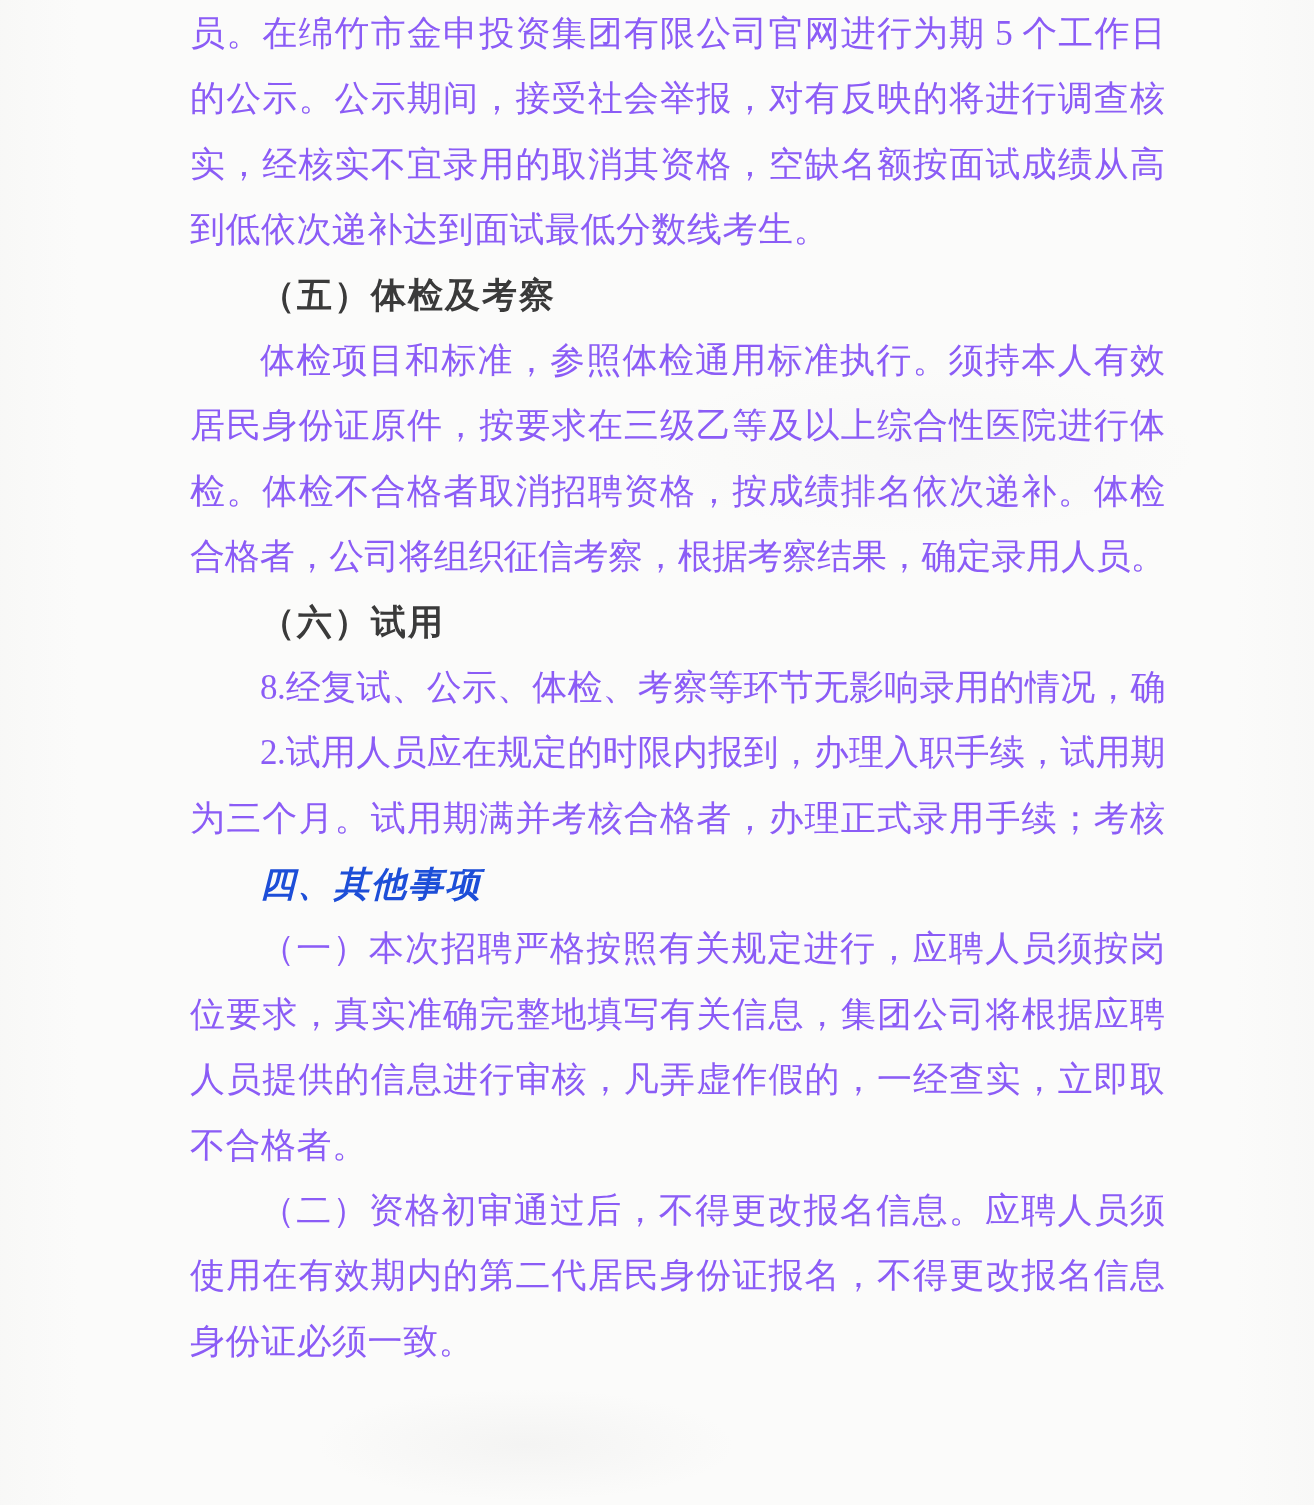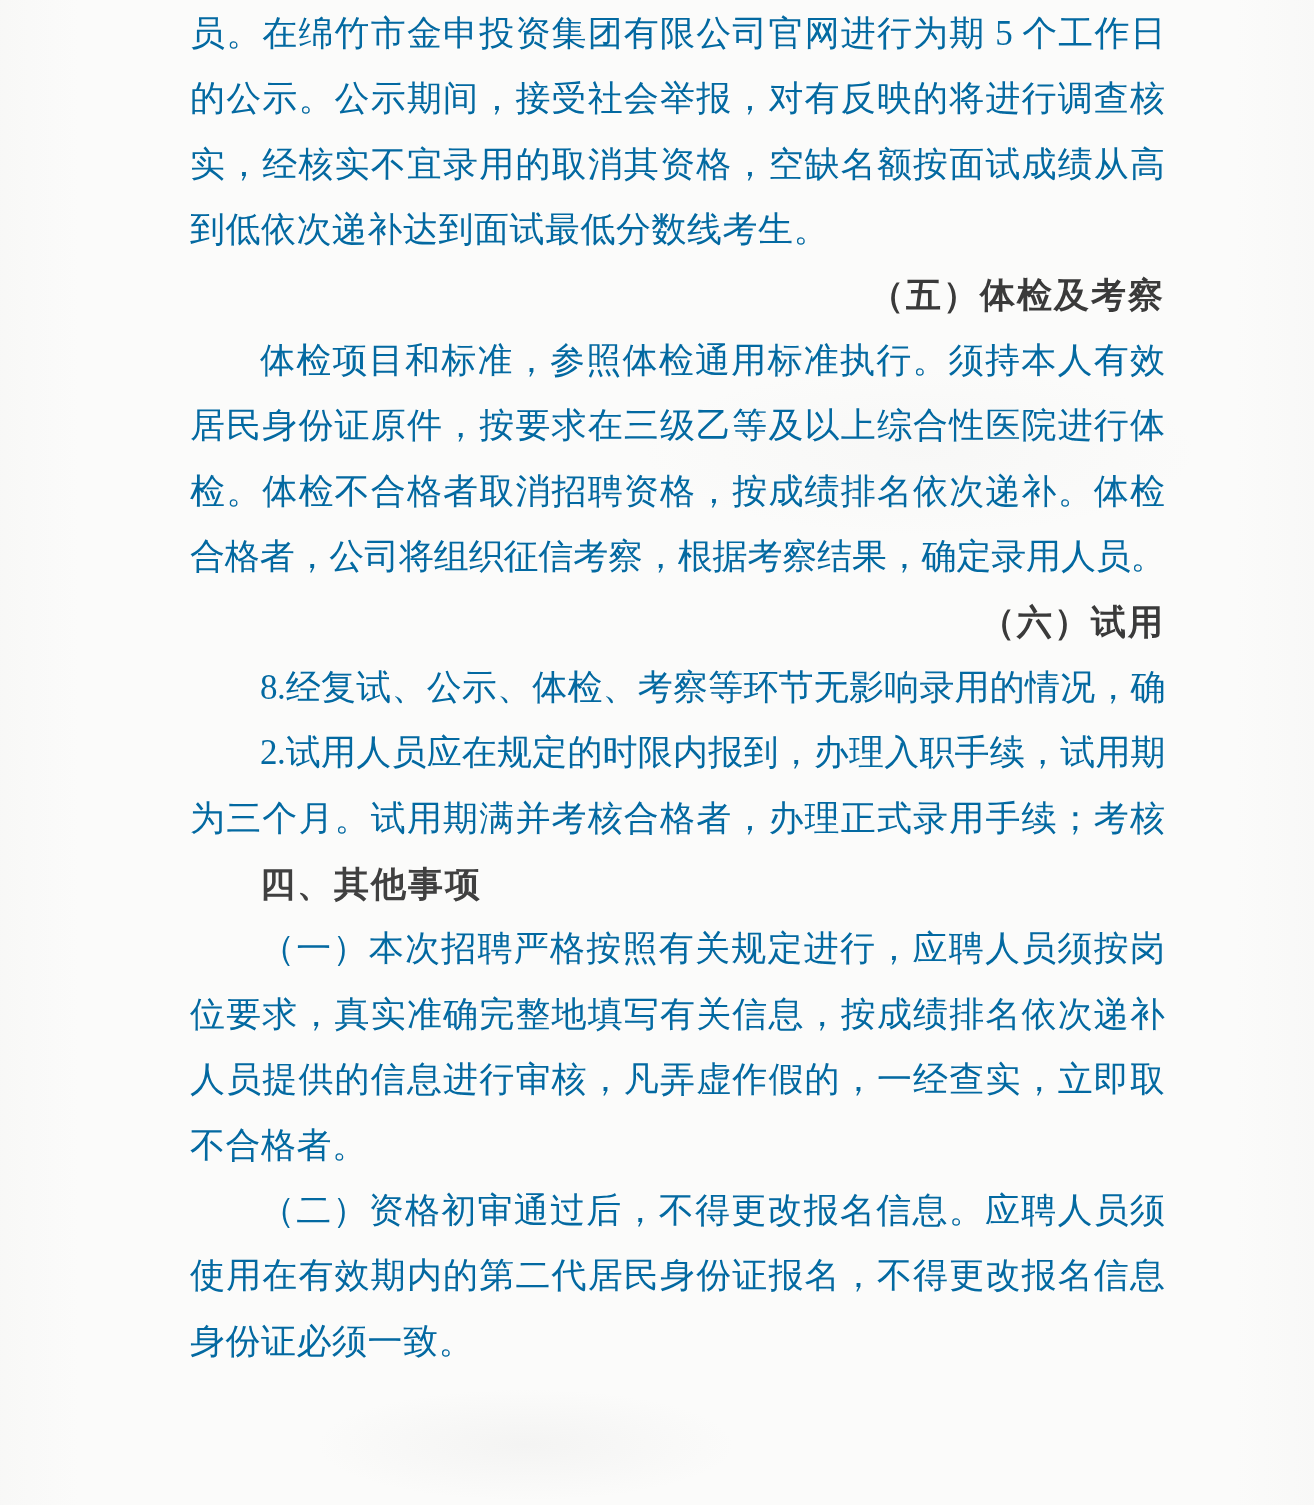--- a/index.html
+++ b/index.html
@@ -29,45 +29,45 @@
   .textblock {
     position: absolute;
     left: 190px;
     top: 1px;
     width: 975px;
   }
   .line {
     height: 65.4px;
     line-height: 65.4px;
     font-size: 35px;
-    color: #0369a1;
+    color: #8b5cf6;
     white-space: pre;
     overflow: visible;
     text-align: left;
     letter-spacing: 0.5px;
   }
   .just {
     white-space: normal;
     text-align: justify;
     text-align-last: justify;
     letter-spacing: 0;
   }
   .ind { text-indent: 2em; }
   .tight { letter-spacing: -0.6px; }
   .h-kai {
     font-weight: 700;
     color: #3a3a3a;
     letter-spacing: 2px;
-    text-align: right;
   }
   .h-hei {
     font-family: "Liberation Sans", sans-serif;
     font-weight: 700;
-    color: #404040;
+    color: #1d4ed8;
     letter-spacing: 2px;
+    font-style: italic;
   }
 </style>
 </head>
 <body>
 
 <div class="page">
   <div class="textblock">
     <div class="line just tight">员。在绵竹市金申投资集团有限公司官网进行为期 5 个工作日</div>
     <div class="line just">的公示。公示期间，接受社会举报，对有反映的将进行调查核</div>
     <div class="line just">实，经核实不宜录用的取消其资格，空缺名额按面试成绩从高</div>
@@ -76,20 +76,20 @@
     <div class="line just ind">体检项目和标准，参照体检通用标准执行。须持本人有效</div>
     <div class="line just">居民身份证原件，按要求在三级乙等及以上综合性医院进行体</div>
     <div class="line just">检。体检不合格者取消招聘资格，按成绩排名依次递补。体检</div>
     <div class="line just tight">合格者，公司将组织征信考察，根据考察结果，确定录用人员。</div>
     <div class="line h-kai ind">（六）试用</div>
     <div class="line just ind tight">8.经复试、公示、体检、考察等环节无影响录用的情况，确</div>
     <div class="line just ind tight">2.试用人员应在规定的时限内报到，办理入职手续，试用期</div>
     <div class="line just">为三个月。试用期满并考核合格者，办理正式录用手续；考核</div>
     <div class="line h-hei ind">四、其他事项</div>
     <div class="line just ind">（一）本次招聘严格按照有关规定进行，应聘人员须按岗</div>
-    <div class="line just">位要求，真实准确完整地填写有关信息，按成绩排名依次递补</div>
+    <div class="line just">位要求，真实准确完整地填写有关信息，集团公司将根据应聘</div>
     <div class="line just">人员提供的信息进行审核，凡弄虚作假的，一经查实，立即取</div>
     <div class="line">不合格者。</div>
     <div class="line just ind">（二）资格初审通过后，不得更改报名信息。应聘人员须</div>
     <div class="line just">使用在有效期内的第二代居民身份证报名，不得更改报名信息</div>
     <div class="line">身份证必须一致。</div>
   </div>
 </div>
 
 </body></html>

